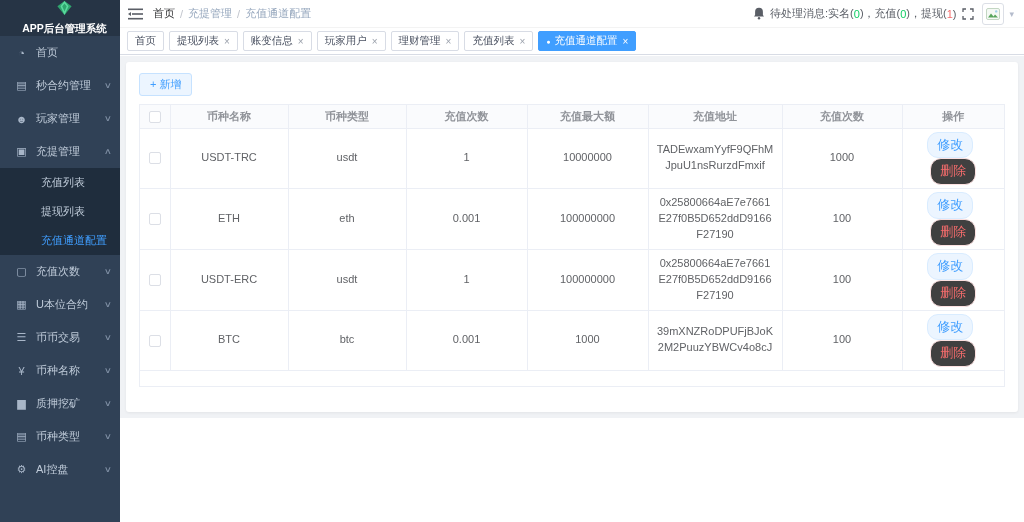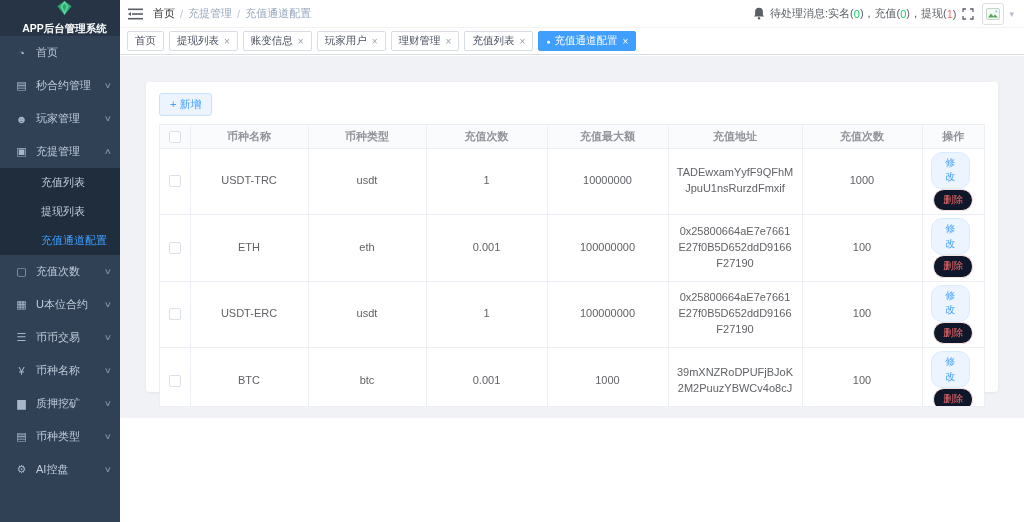--- a/index.html
+++ b/index.html
@@ -34,36 +34,36 @@
   .caret { color:#b4bccc; font-size:9px; margin-left:5px; cursor:pointer; }
 
   .tabbar { height:27px; background:#fff; border-bottom:1px solid #d8dce5; display:flex; align-items:center; padding-left:7px; gap:5px; }
   .tab { height:20px; display:flex; align-items:center; gap:4px; padding:0 7px; border:1px solid #d8dce5;
     border-radius:2px; background:#fff; font-size:10.5px; color:#495060; cursor:pointer; white-space:nowrap; }
   .tab .x { font-size:10px; color:#9aa0ab; margin-left:1px; }
   .tab.active { background:#409eff; border-color:#409eff; color:#fff; }
   .tab.active .x { color:#fff; }
   .tab .dot { font-size:7px; line-height:1; color:#fff; }
 
-  .content { position:absolute; top:56px; left:0; width:100%; height:362px; background:#f0f2f5; padding:26px; }
+  .content { position:absolute; top:56px; left:0; width:100%; height:362px; background:#f0f2f5; padding:6px; }
   .card { background:#fff; height:100%; border-radius:3px; box-shadow:0 1px 3px rgba(0,0,0,.06); padding:11px 13px; }
   .btn-add { display:inline-block; padding:3px 10px; font-size:11px; color:#409eff; background:#ecf5ff;
     border:1px solid #c6e2ff; border-radius:3px; cursor:pointer; }
   .table-wrap { margin-top:8px; border:1px solid #ebeef5; height:283px; overflow:hidden; background:#fff; }
   table { width:100%; border-collapse:collapse; table-layout:fixed; font-size:11px; color:#606266; text-align:center; }
   th { height:23px; background:#fafbfd; color:#909399; font-weight:bold; font-size:11px;
     border-right:1px solid #ebeef5; border-bottom:1px solid #ebeef5; }
   td { height:40px; border-right:1px solid #ebeef5; border-bottom:1px solid #ebeef5; padding:3px 8px;
     word-break:break-all; line-height:1.45; background:#fff; }
   th:last-child, td:last-child { border-right:none; }
   .cb { display:inline-block; width:12px; height:12px; border:1px solid #dcdfe6; border-radius:2px; background:#fff;
     vertical-align:middle; cursor:pointer; }
-  .btn-mini { display:inline-block; padding:3px 9px; font-size:10px; border-radius:11px; cursor:pointer; }
+  .btn-mini { display:inline-block; padding:3px 9px; font-size:13px; border-radius:11px; cursor:pointer; }
   .btn-edit { color:#409eff; background:#ecf5ff; border:1px solid #d9ecff; margin-right:6px; }
-  .btn-del  { color:#f56c6c; background:#0f172a; border:1px solid #fde2e2; }
+  .btn-del  { color:#f56c6c; background:#404040; border:1px solid #fde2e2; }
 </style>
 </head>
 <body>
 
 <div class="sidebar">
   <div class="logo-bar">
     <svg width="17" height="17" viewBox="0 0 18 18">
       <polygon points="9,1 17,7 9,17 1,7" fill="#2fa56e"></polygon>
       <polygon points="9,1 13.5,7 9,17 4.5,7" fill="#5bd99f"></polygon>
       <polygon points="9,4 11.5,7 9,13 6.5,7" fill="#2fa56e"></polygon>

